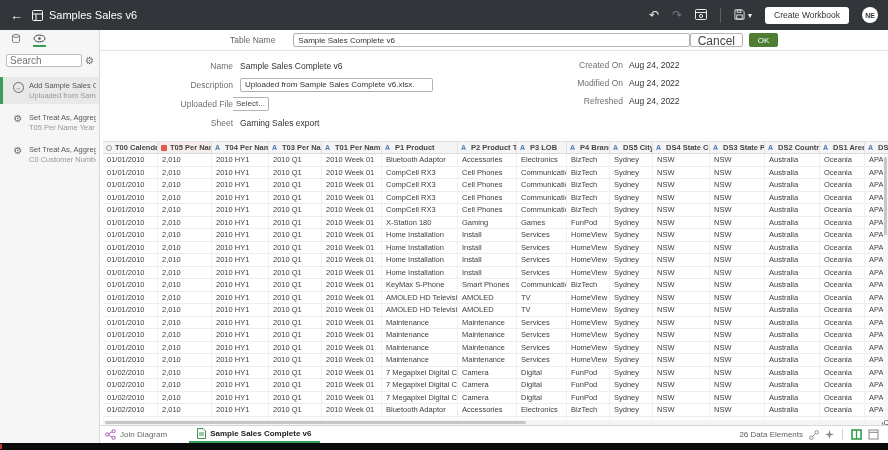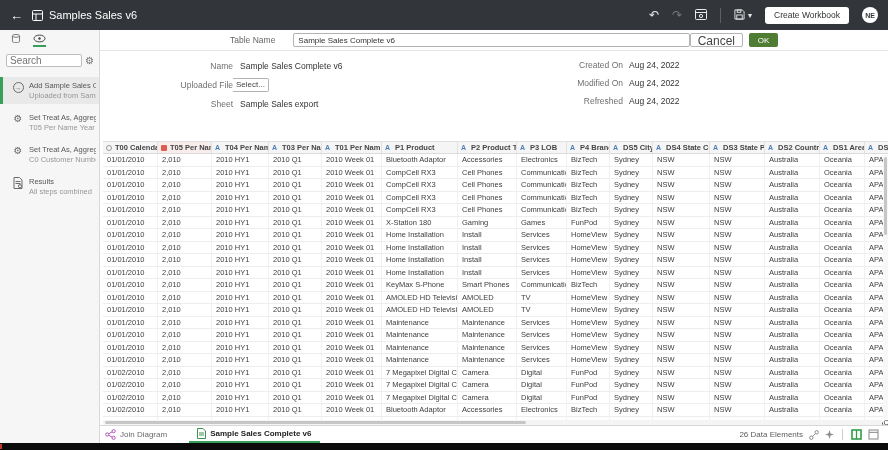--- a/index.html
+++ b/index.html
@@ -193,60 +193,50 @@
           <div class="step-sub">T05 Per Name Year</div>
         </span>
       </div>
       <div class="step">
         <span class="step-ico">⚙</span>
         <span class="step-txt">
           <div class="step-title">Set Treat As, Aggregation</div>
           <div class="step-sub">C0 Customer Number</div>
         </span>
       </div>
-      <div class="step">
-        <span class="step-ico">
-          <svg width="10" height="12" viewBox="0 0 10 12">
-              <path d="M1 0.5 h5.5 L9 3 v8.5 H1 z" fill="none" stroke="#6b6b6b"></path>
-              <line x1="2.5" y1="4.5" x2="7.5" y2="4.5" stroke="#6b6b6b"></line>
-              <line x1="2.5" y1="6.5" x2="7.5" y2="6.5" stroke="#6b6b6b"></line>
-              <circle cx="7" cy="9.2" r="1.6" fill="#f6f6f6" stroke="#6b6b6b"></circle>
-            </svg>
-        </span>
-        <span class="step-txt">
-          <div class="step-title">Results</div>
-          <div class="step-sub">All steps combined</div>
-        </span>
-      </div>
     </div>
   </aside>
 
   <div class="content">
 
     <div class="tnbar">
       <span class="tn-label">Table Name</span>
       <input class="tn-input" value="Sample Sales Complete v6" style="">
       <span class="tn-actions">
         <button class="btn-cancel">Cancel</button>
         <button class="btn-ok">OK</button>
       </span>
     </div>
 
     <div class="formarea">
       <div class="frow">
         <span class="flabel">Name</span>
         <span class="fval">Sample Sales Complete v6</span>
       </div>
       <div class="frow">
+        <span class="flabel">Description</span>
+        <input class="finput desc-input" value="Uploaded from Sample Sales Complete v6.xlsx." style="">
+      </div>
+      <div class="frow">
         <span class="flabel">Uploaded File</span>
         <button class="btn-select">Select...</button>
       </div>
       <div class="frow">
         <span class="flabel">Sheet</span>
-        <span class="fval">Sample Sales export</span>
+        <span class="fval">Gaming Sales export</span>
       </div>
       <div class="meta">
         <div class="mrow">
           <span class="mlabel">Created On</span>
           <span class="mval">Aug 24, 2022</span>
         </div>
         <div class="mrow">
           <span class="mlabel">Modified On</span>
           <span class="mval">Aug 24, 2022</span>
         </div>

